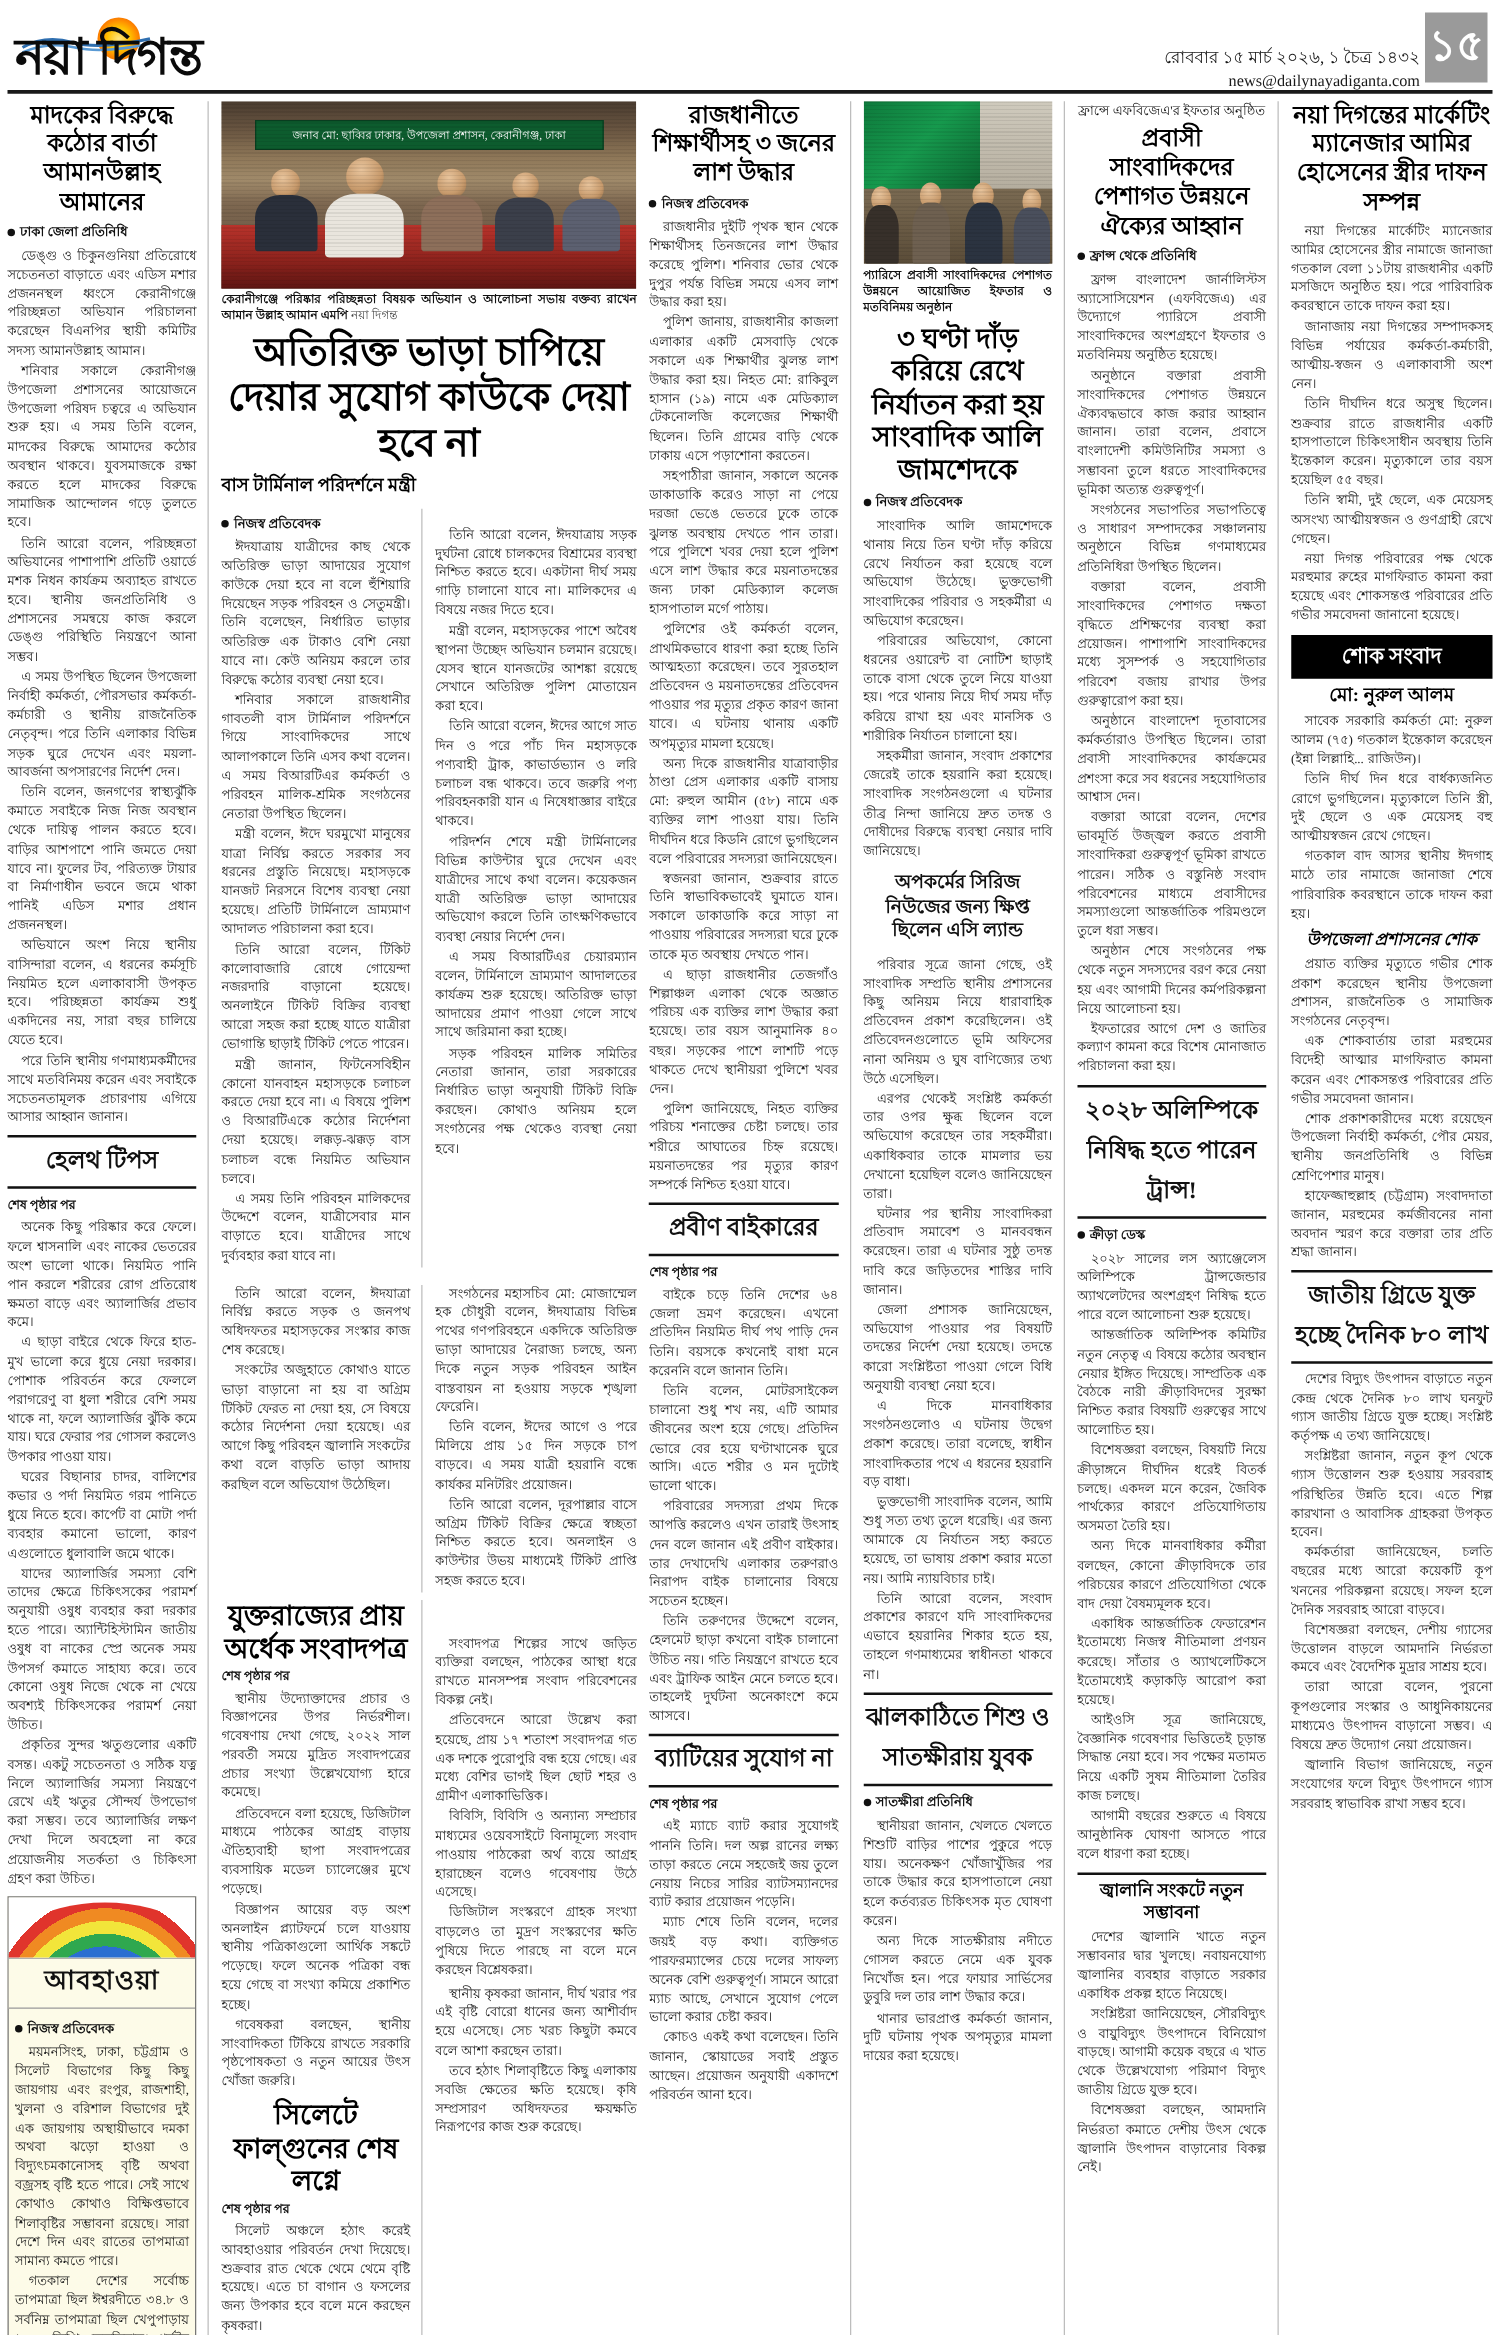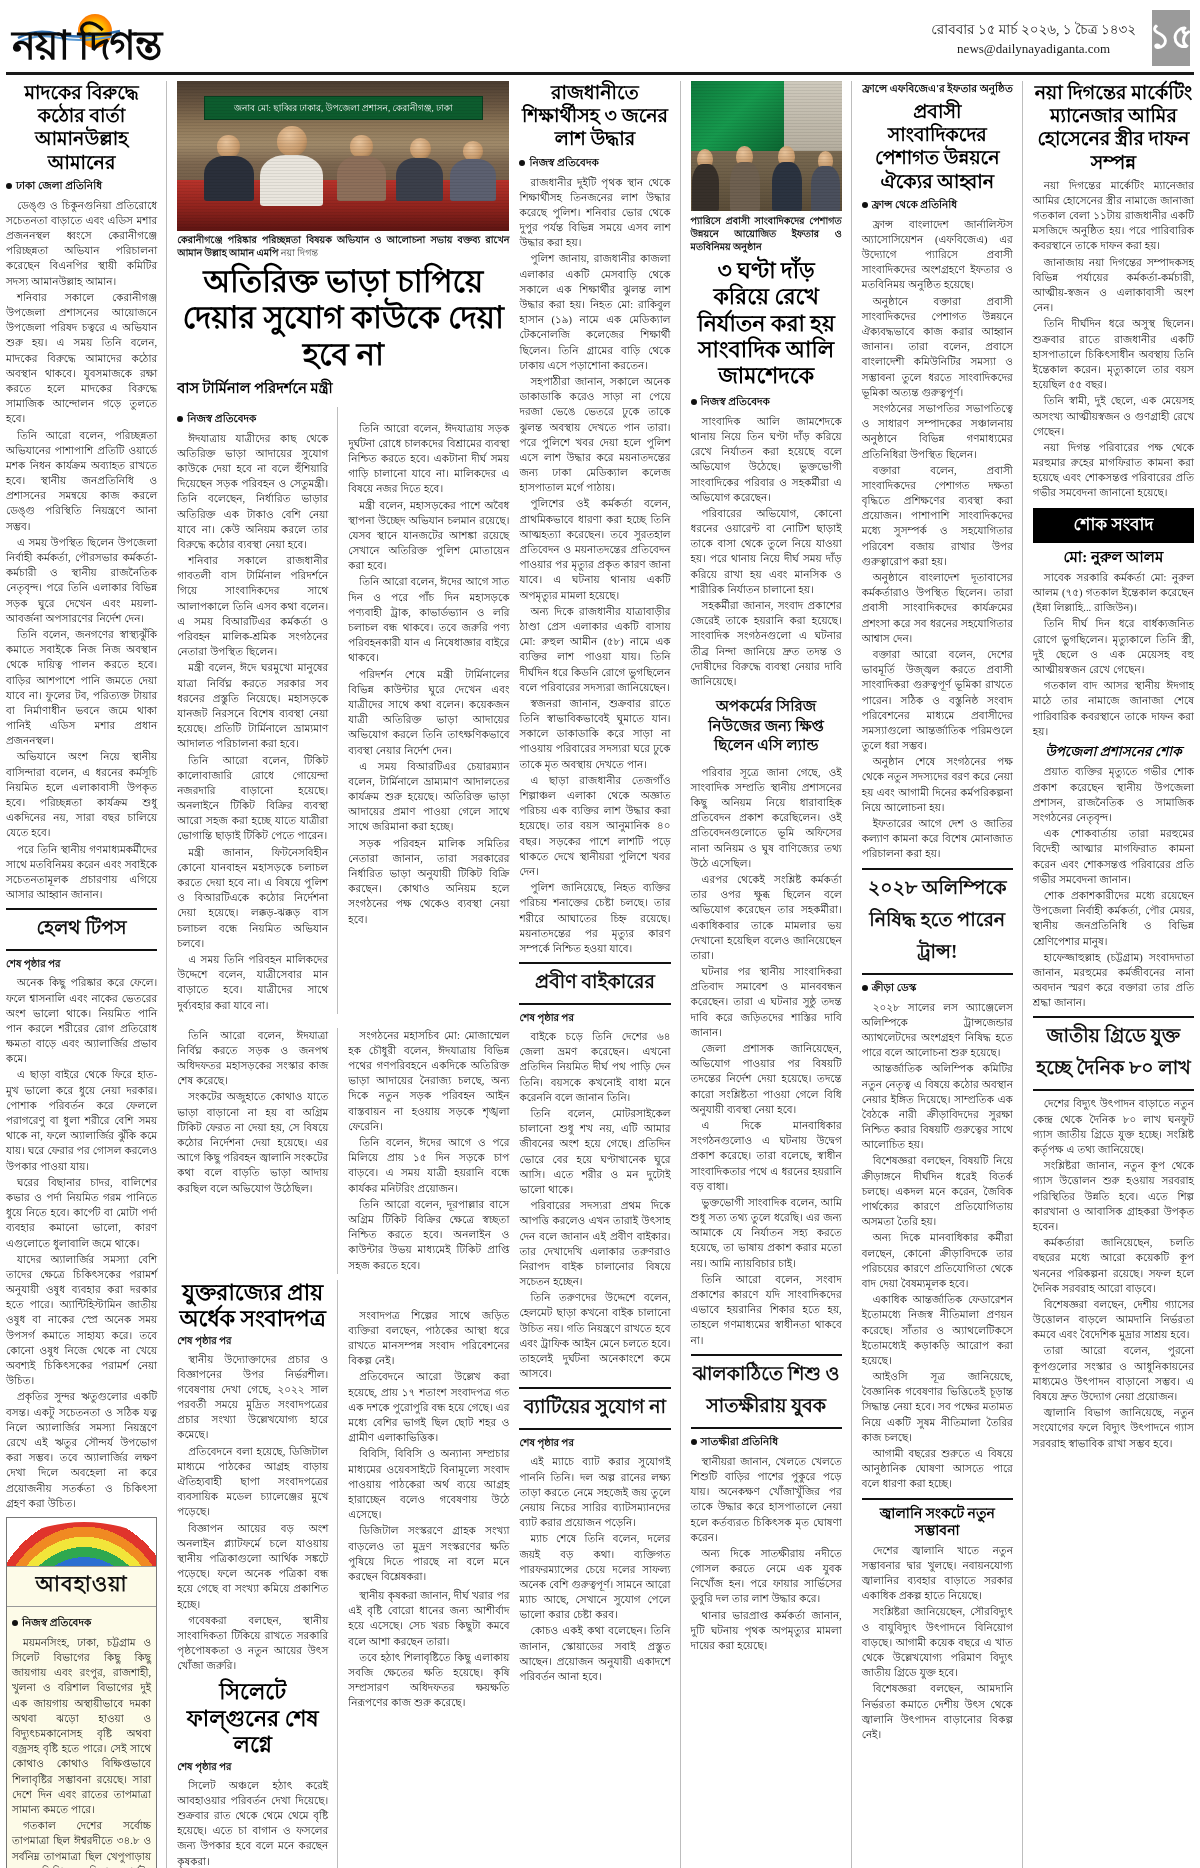--- a/index.html
+++ b/index.html
@@ -24,27 +24,27 @@
     position: absolute; left: 6px; top: 12px; width: 108px; height: 18px;
   }
   .logo-text {
     position: absolute; left: 2px; top: 12px;
     font-family: "Liberation Serif", serif;
     font-size: 40px; font-weight: 700; letter-spacing: -1px;
     color: #0a0a0a;
     line-height: 1;
   }
   .masthead-right {
-    position: absolute; right: 58px; top: 12px; text-align: center;
+    position: absolute; right: 58px; top: 28px; text-align: right;
     font-size: 13.5px; line-height: 1.45; color: #1a1a1a;
   }
   .masthead-right .email { font-family: "Liberation Serif", serif; font-size: 13px; }
   .pagebox {
     position: absolute; right: 4px; top: 2px;
-    width: 38px; height: 56px; background: #9a9a9a;
+    width: 50px; height: 56px; background: #9a9a9a;
     color: #fff; font-size: 34px; font-weight: 700;
     display: flex; align-items: center; justify-content: center; text-align: center;
   }
   .rule-thick { height: 3px; background: #1a1a1a; margin: 2px 0 0 0; }
 
   
   .grid {
     position: relative;
     display: grid;
     grid-template-columns: repeat(7, 1fr);
@@ -85,21 +85,21 @@
     color: #1a1a1a; text-indent: 11px;
     word-spacing: 0.5px;
   }
   .body p { margin-bottom: 1px; }
   .caption {
     font-size: 9.6px; line-height: 1.35; text-align: justify;
     margin: 3px 0 4px 0; color: #111; font-weight: 700;
   }
   .caption .src { font-weight: 400; color: #444; }
   .contd { font-size: 10px; font-weight: 700; margin-bottom: 2px; }
-  .kicker { font-size: 10.5px; font-weight: 700; text-align: right; margin-bottom: 2px; }
+  .kicker { font-size: 10.5px; font-weight: 400; text-align: center; margin-bottom: 2px; }
   .inset-plain {
     font-size: 15px; font-weight: 700; line-height: 1.3;
     text-align: center; padding: 4px 2px 5px; margin: 4px 0 4px 0;
   }
 
   
   .sectitle {
     border-top: 2px solid #111; border-bottom: 2px solid #111;
     text-align: center; font-size: 19px; font-weight: 700;
     padding: 3px 0 4px; margin: 6px 0 5px 0;

